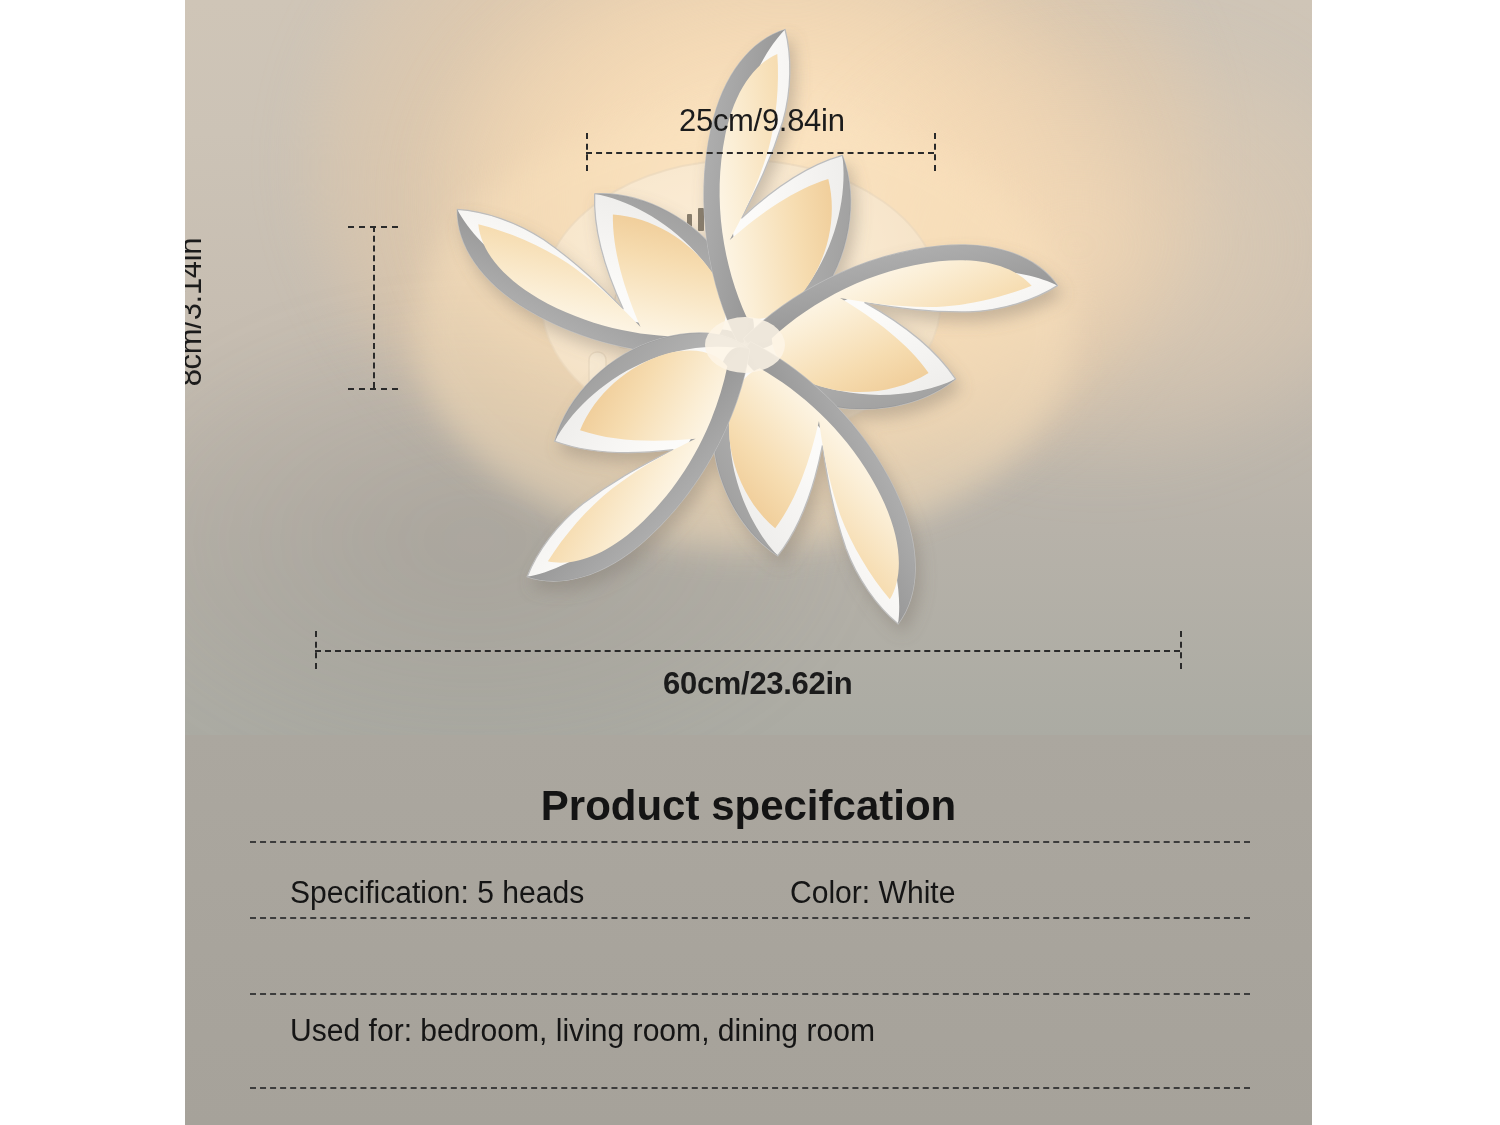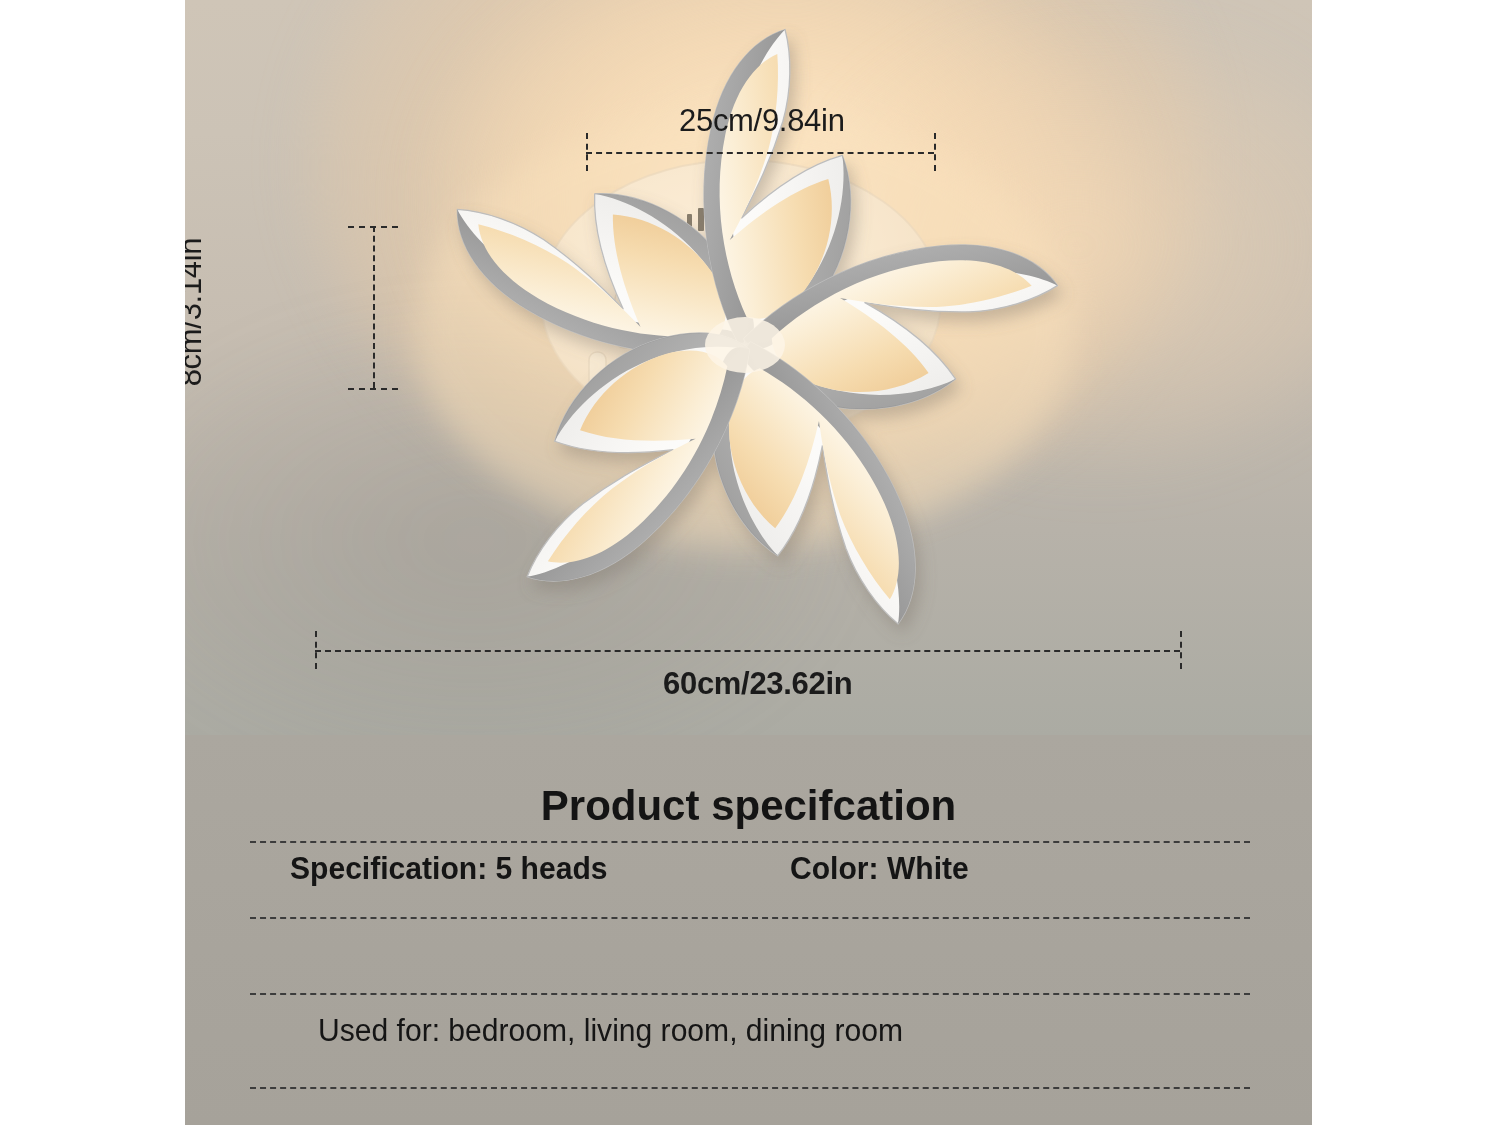--- a/index.html
+++ b/index.html
@@ -207,23 +207,23 @@
   .rule-1 { top: 182px; }
   .rule-2 { top: 258px; }
   .rule-3 { top: 352px; }
 
   .spec-row {
     position: absolute;
     left: 0;
     width: 1127px;
     height: 76px;
   }
-  .row-0 { top: 96px; font-weight: bold; }
+  .row-0 { top: 120px; }
   .row-1 { top: 182px; }
-  .row-2 { top: 258px; margin-left: 28px; }
+  .row-2 { top: 258px; }
 
   .spec-cell {
     position: absolute;
     top: 0;
     height: 76px;
     line-height: 76px;
     font-size: 31px;
     color: #151515;
     white-space: nowrap;
     font-family: "Liberation Sans", sans-serif;

